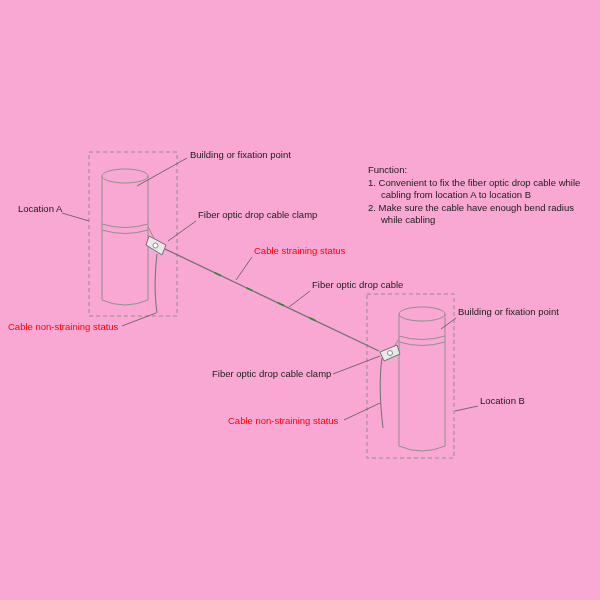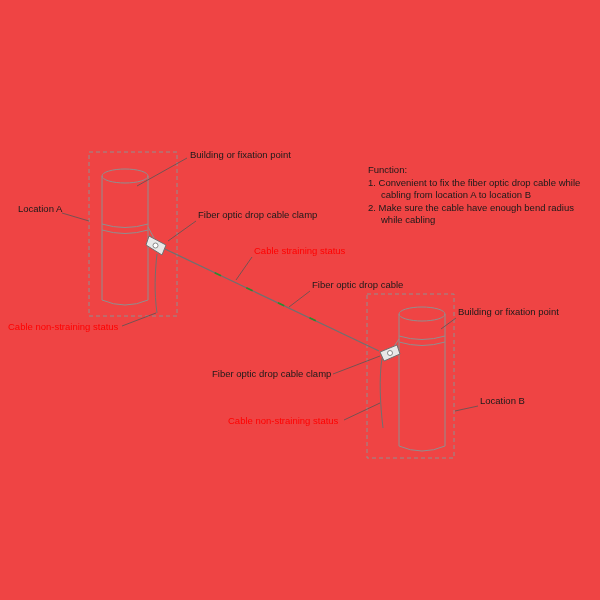--- a/index.html
+++ b/index.html
@@ -1,16 +1,16 @@
 <!DOCTYPE html>
 <html><head>
 <meta charset="utf-8">
 <style>
   html,body{margin:0;padding:0;background:#ffffff;}
-  .stage{position:relative;width:600px;height:600px;background:#ef4444;
+  .stage{position:relative;width:600px;height:600px;background:#f9a8d4;
          font-family:"Liberation Sans",sans-serif;overflow:hidden;}
   .stage svg{position:absolute;left:0;top:0;}
   .outline{stroke:#8f8f8f;fill:none;stroke-width:1;}
   .dashedbox{stroke:#8f8f8f;fill:none;stroke-width:1;stroke-dasharray:4 3;}
   .leader{stroke:#555555;stroke-width:0.8;fill:none;}
   .cable{stroke:#707070;stroke-width:1.3;fill:none;}
   .cable-thin{stroke:#707070;stroke-width:1;fill:none;}
   .cable-accent{stroke:#2e8b2e;stroke-width:1.6;fill:none;}
   .clamp-body{stroke:#6f6f6f;fill:#e8e8e8;stroke-width:1;}
   .clamp-bolt{stroke:#6f6f6f;fill:#ffffff;stroke-width:0.8;}

